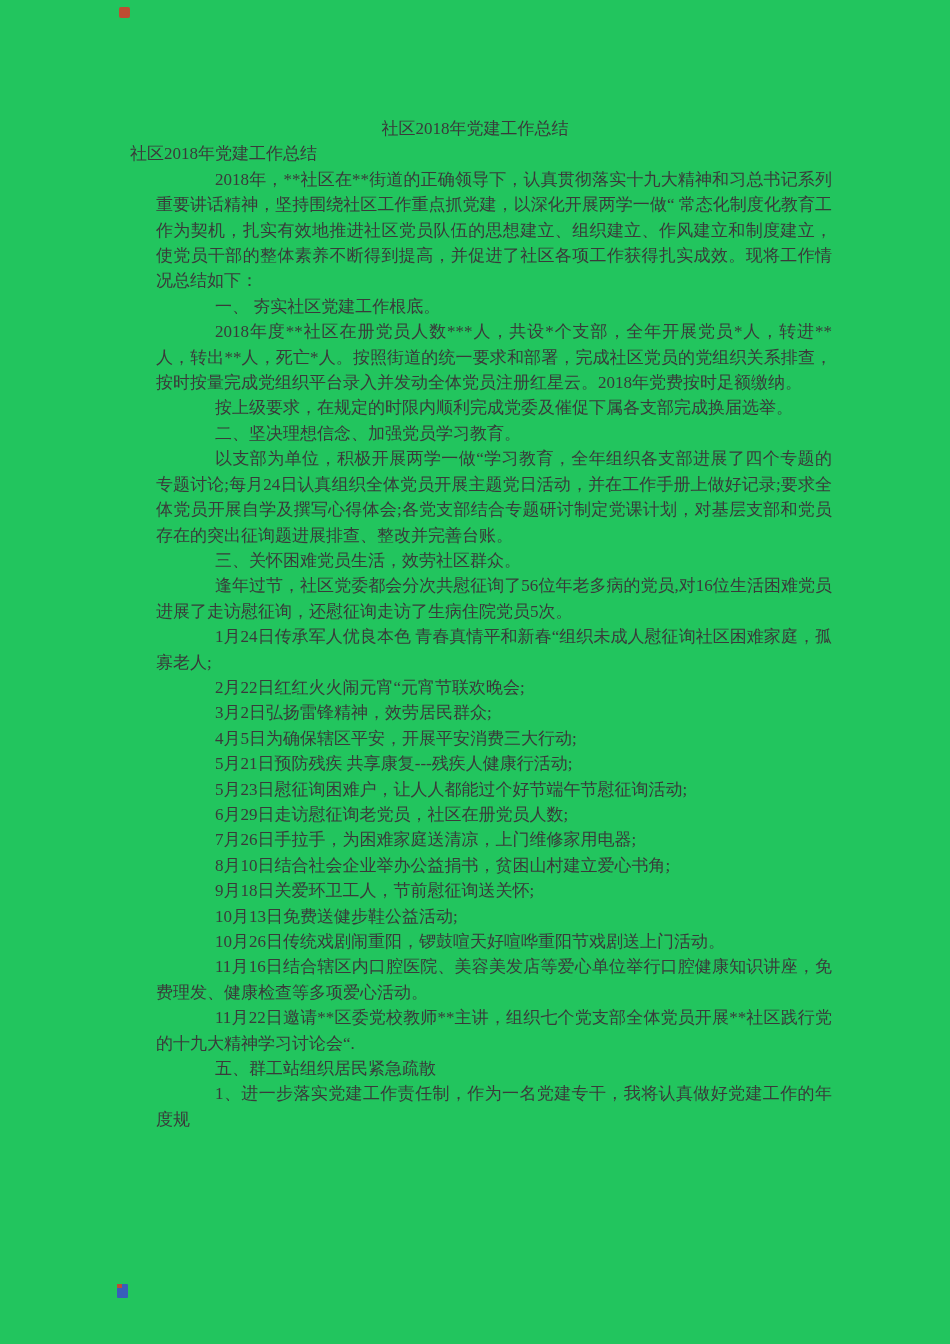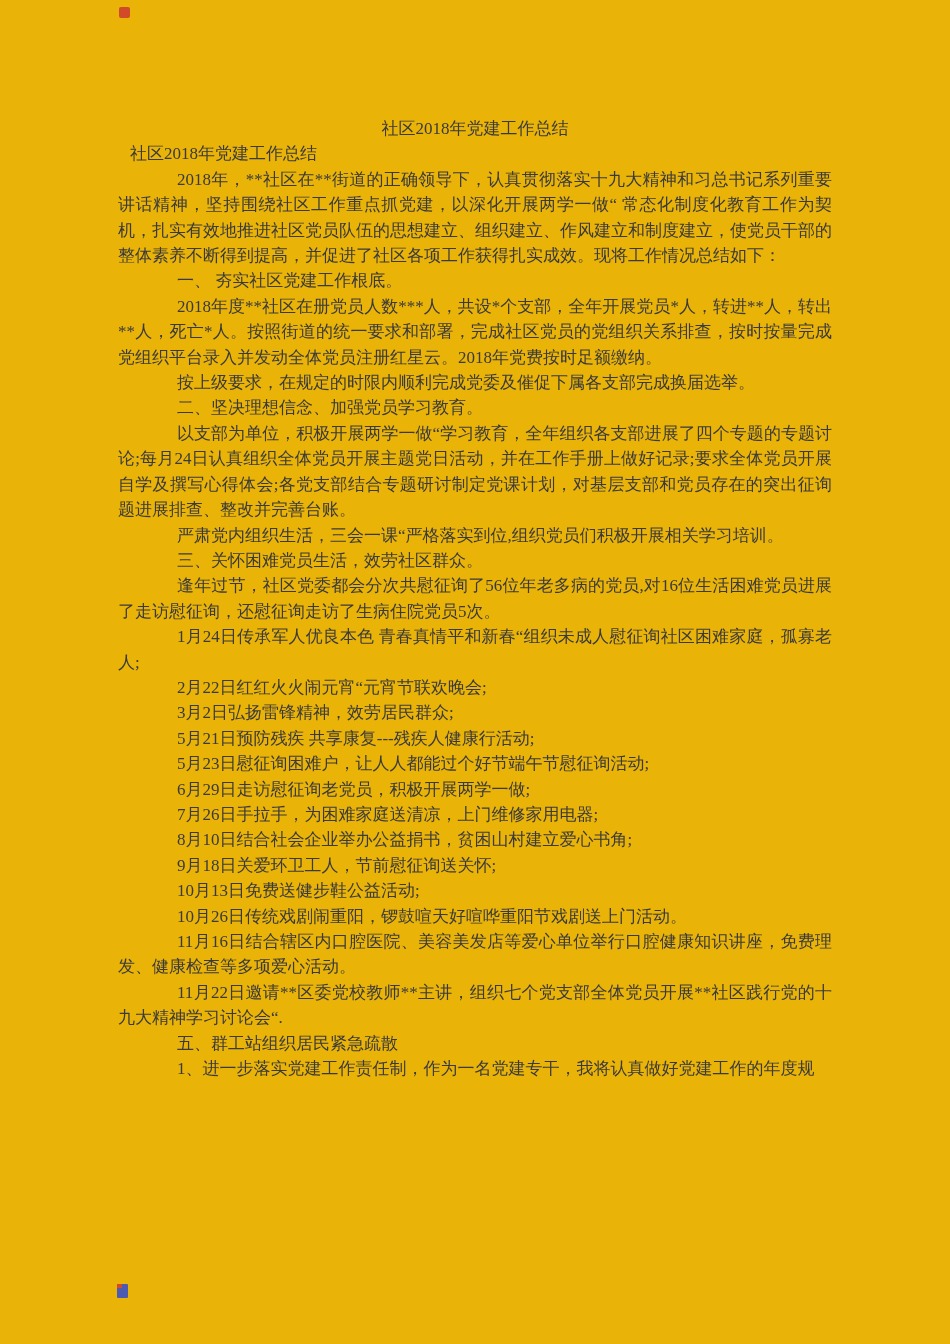--- a/index.html
+++ b/index.html
@@ -11,21 +11,21 @@
     width: 950px;
     height: 1344px;
     position: relative;
     overflow: hidden;
     font-family: "Liberation Serif", "DejaVu Serif", serif;
     color: #3a3a3a;
   }
   .page {
     position: absolute;
     inset: 0;
-    background: #eab308;
+    background: #22c55e;
   }
   .content {
     position: absolute;
     top: 116px;
     left: 118px;
     width: 714px;
   }
   .doc-title {
     margin: 0;
     font-size: 17px;
@@ -36,21 +36,21 @@
   }
   .para {
     margin: 0;
     font-size: 17px;
     line-height: 25.4px;
     text-align: justify;
     text-justify: inter-ideograph;
     word-break: break-all;
     color: #3a3a3a;
   }
-  .indent-first { text-indent: 59px; }
+  .indent-first { text-indent: 59px; margin-left: 38px; }
   .indent-half  { text-indent: 12px; }
   .artifact-top {
     position: absolute;
     left: 119px;
     top: 7px;
     width: 11px;
     height: 11px;
     background: #cf3f2e;
     border-radius: 2px;
     opacity: 0.9;
@@ -84,29 +84,29 @@
   <div class="content">
     <h1 class="doc-title">社区2018年党建工作总结</h1>
     <div>
         <p class="para indent-half">社区2018年党建工作总结</p>
         <p class="para indent-first">2018年，**社区在**街道的正确领导下，认真贯彻落实十九大精神和习总书记系列重要讲话精神，坚持围绕社区工作重点抓党建，以深化开展两学一做“ 常态化制度化教育工作为契机，扎实有效地推进社区党员队伍的思想建立、组织建立、作风建立和制度建立，使党员干部的整体素养不断得到提高，并促进了社区各项工作获得扎实成效。现将工作情况总结如下：</p>
         <p class="para indent-first">一、 夯实社区党建工作根底。</p>
         <p class="para indent-first">2018年度**社区在册党员人数***人，共设*个支部，全年开展党员*人，转进**人，转出**人，死亡*人。按照街道的统一要求和部署，完成社区党员的党组织关系排查，按时按量完成党组织平台录入并发动全体党员注册红星云。2018年党费按时足额缴纳。</p>
         <p class="para indent-first">按上级要求，在规定的时限内顺利完成党委及催促下属各支部完成换届选举。</p>
         <p class="para indent-first">二、坚决理想信念、加强党员学习教育。</p>
         <p class="para indent-first">以支部为单位，积极开展两学一做“学习教育，全年组织各支部进展了四个专题的专题讨论;每月24日认真组织全体党员开展主题党日活动，并在工作手册上做好记录;要求全体党员开展自学及撰写心得体会;各党支部结合专题研讨制定党课计划，对基层支部和党员存在的突出征询题进展排查、整改并完善台账。</p>
-        <p class="para indent-first">严肃党内组织生活，三会一课“严格落实到位,组织党员们积极开展相关学习培训。</p>
         <p class="para indent-first">三、关怀困难党员生活，效劳社区群众。</p>
         <p class="para indent-first">逢年过节，社区党委都会分次共慰征询了56位年老多病的党员,对16位生活困难党员进展了走访慰征询，还慰征询走访了生病住院党员5次。</p>
         <p class="para indent-first">1月24日传承军人优良本色 青春真情平和新春“组织未成人慰征询社区困难家庭，孤寡老人;</p>
         <p class="para indent-first">2月22日红红火火闹元宵“元宵节联欢晚会;</p>
         <p class="para indent-first">3月2日弘扬雷锋精神，效劳居民群众;</p>
+        <p class="para indent-first">4月5日为确保辖区平安，开展平安消费三大行动;</p>
         <p class="para indent-first">5月21日预防残疾 共享康复---残疾人健康行活动;</p>
         <p class="para indent-first">5月23日慰征询困难户，让人人都能过个好节端午节慰征询活动;</p>
-        <p class="para indent-first">6月29日走访慰征询老党员，积极开展两学一做;</p>
+        <p class="para indent-first">6月29日走访慰征询老党员，社区在册党员人数;</p>
         <p class="para indent-first">7月26日手拉手，为困难家庭送清凉，上门维修家用电器;</p>
         <p class="para indent-first">8月10日结合社会企业举办公益捐书，贫困山村建立爱心书角;</p>
         <p class="para indent-first">9月18日关爱环卫工人，节前慰征询送关怀;</p>
         <p class="para indent-first">10月13日免费送健步鞋公益活动;</p>
         <p class="para indent-first">10月26日传统戏剧闹重阳，锣鼓喧天好喧哗重阳节戏剧送上门活动。</p>
         <p class="para indent-first">11月16日结合辖区内口腔医院、美容美发店等爱心单位举行口腔健康知识讲座，免费理发、健康检查等多项爱心活动。</p>
         <p class="para indent-first">11月22日邀请**区委党校教师**主讲，组织七个党支部全体党员开展**社区践行党的十九大精神学习讨论会“.</p>
         <p class="para indent-first">五、群工站组织居民紧急疏散</p>
         <p class="para indent-first">1、进一步落实党建工作责任制，作为一名党建专干，我将认真做好党建工作的年度规</p>
       </div>

